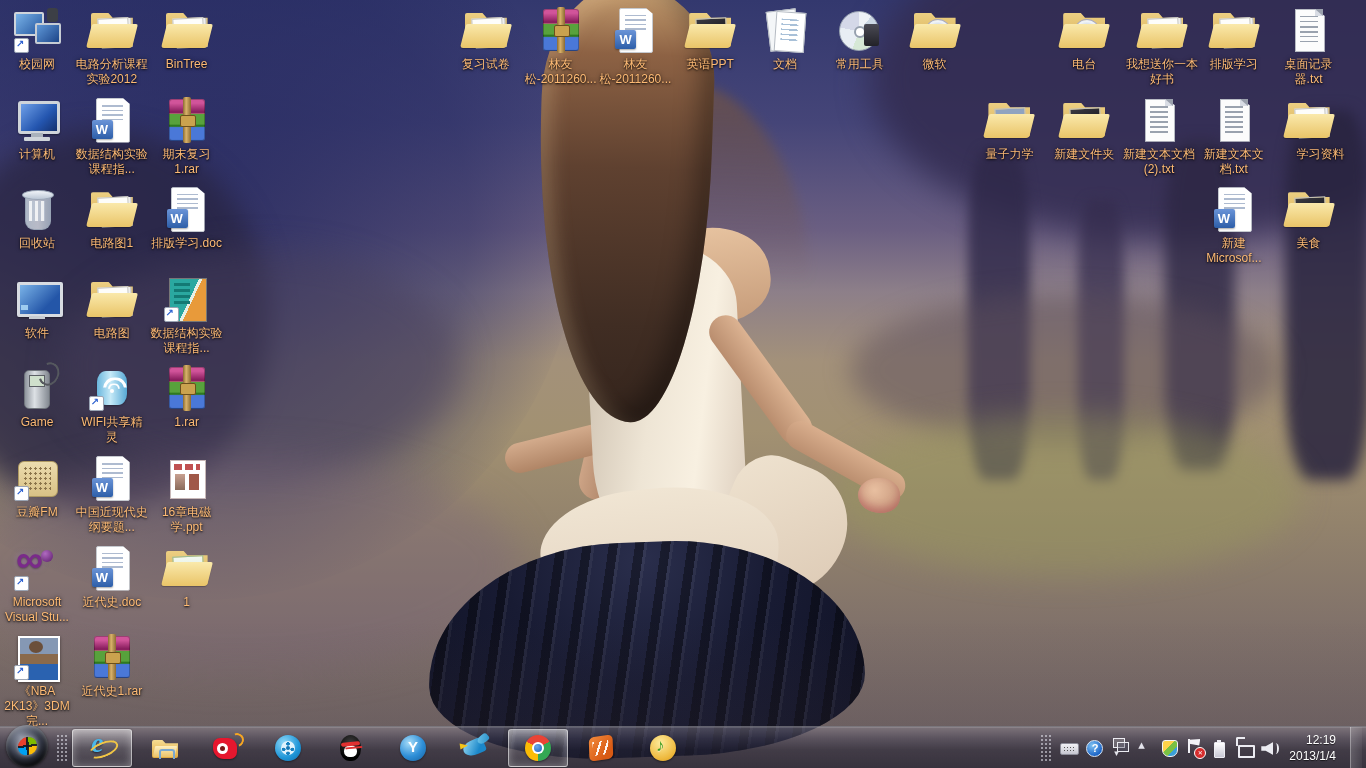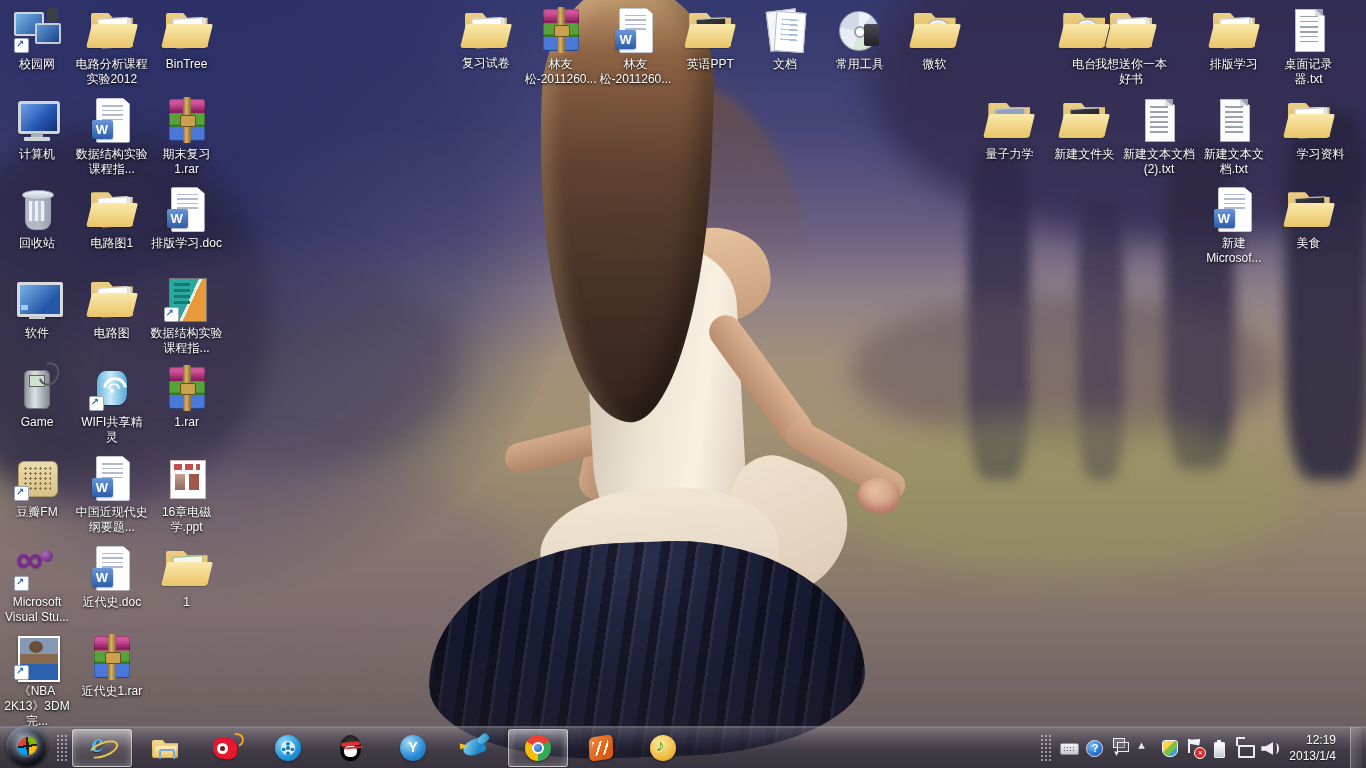--- a/index.html
+++ b/index.html
@@ -62,21 +62,21 @@
   .arm-r2{left:368px;top:424px;width:132px;height:29px;border-radius:16px;
     background:linear-gradient(180deg,#d9ae8d,#bb8f70);transform:rotate(29deg);transform-origin:left center;}
   .hand{left:438px;top:488px;width:42px;height:35px;border-radius:50% 50% 46% 54%;
     background:radial-gradient(circle at 40% 35%,#e8bfa0,#c08f74);box-shadow:inset 0 -5px 8px rgba(160,60,70,.45);}
 
   
   .icon-layer{position:absolute;inset:0;}
   .dicon{position:absolute;width:78px;text-align:center;}
   .glyph{position:relative;display:block;width:48px;height:48px;margin:0 auto;}
   .glyph i,.glyph b,.glyph u,.glyph::before,.glyph::after{position:absolute;content:'';font-style:normal;font-weight:normal;text-decoration:none;}
-  .lbl{display:block;width:72px;margin:3px auto 0;font-size:12px;line-height:15px;color:#ffffff;
+  .lbl{display:block;width:72px;margin:3px auto 0;font-size:12px;line-height:15px;color:#fdba74;
        overflow-wrap:break-word;text-shadow:0 1px 2px rgba(0,0,0,.9),0 0 4px rgba(0,0,0,.55);}
 
   
   .sc{left:1px;bottom:1px;width:13px;height:13px;background:#fff;border:1px solid #9aa4b4;border-radius:2px;}
   .sc::after{content:'\2197';position:absolute;left:1px;top:-1px;font-size:10px;color:#2a5fd0;font-weight:bold;}
 
   
   .g-folder::before,.g-folder-dark::before,.g-folder-photo::before,.g-folder-disc::before,.g-folder-file::before{
     left:3px;top:7px;width:42px;height:34px;border-radius:2px;
     background:linear-gradient(180deg,#eccf82,#d9ae54);
@@ -374,21 +374,21 @@
         </span>
     <span class="lbl">电路分析课程实验2012</span>
   </div>
       <div class="dicon" style="left: 147.6px; top: 6px;">
     <span class="glyph g-folder">
           <i></i>
           <b></b>
         </span>
     <span class="lbl">BinTree</span>
   </div>
-      <div class="dicon" style="left: 446.8px; top: 6px; font-family: Liberation Mono, monospace;">
+      <div class="dicon" style="left: 446.8px; top: 6px;">
     <span class="glyph g-folder">
           <i></i>
           <b></b>
         </span>
     <span class="lbl">复习试卷</span>
   </div>
       <div class="dicon" style="left: 521.6px; top: 6px;">
     <span class="glyph g-rar">
           <i></i>
           <b></b>
@@ -430,21 +430,21 @@
         </span>
     <span class="lbl">微软</span>
   </div>
       <div class="dicon" style="left: 1045.2px; top: 6px;">
     <span class="glyph g-folder-disc">
           <i></i>
           <b></b>
         </span>
     <span class="lbl">电台</span>
   </div>
-      <div class="dicon" style="left: 1092px; top: 6px;">
+      <div class="dicon" style="left: 1123px; top: 6px;">
     <span class="glyph g-folder">
           <i></i>
           <b></b>
         </span>
     <span class="lbl">我想送你一本好书</span>
   </div>
       <div class="dicon" style="left: 1194.8px; top: 6px;">
     <span class="glyph g-folder">
           <i></i>
           <b></b>

